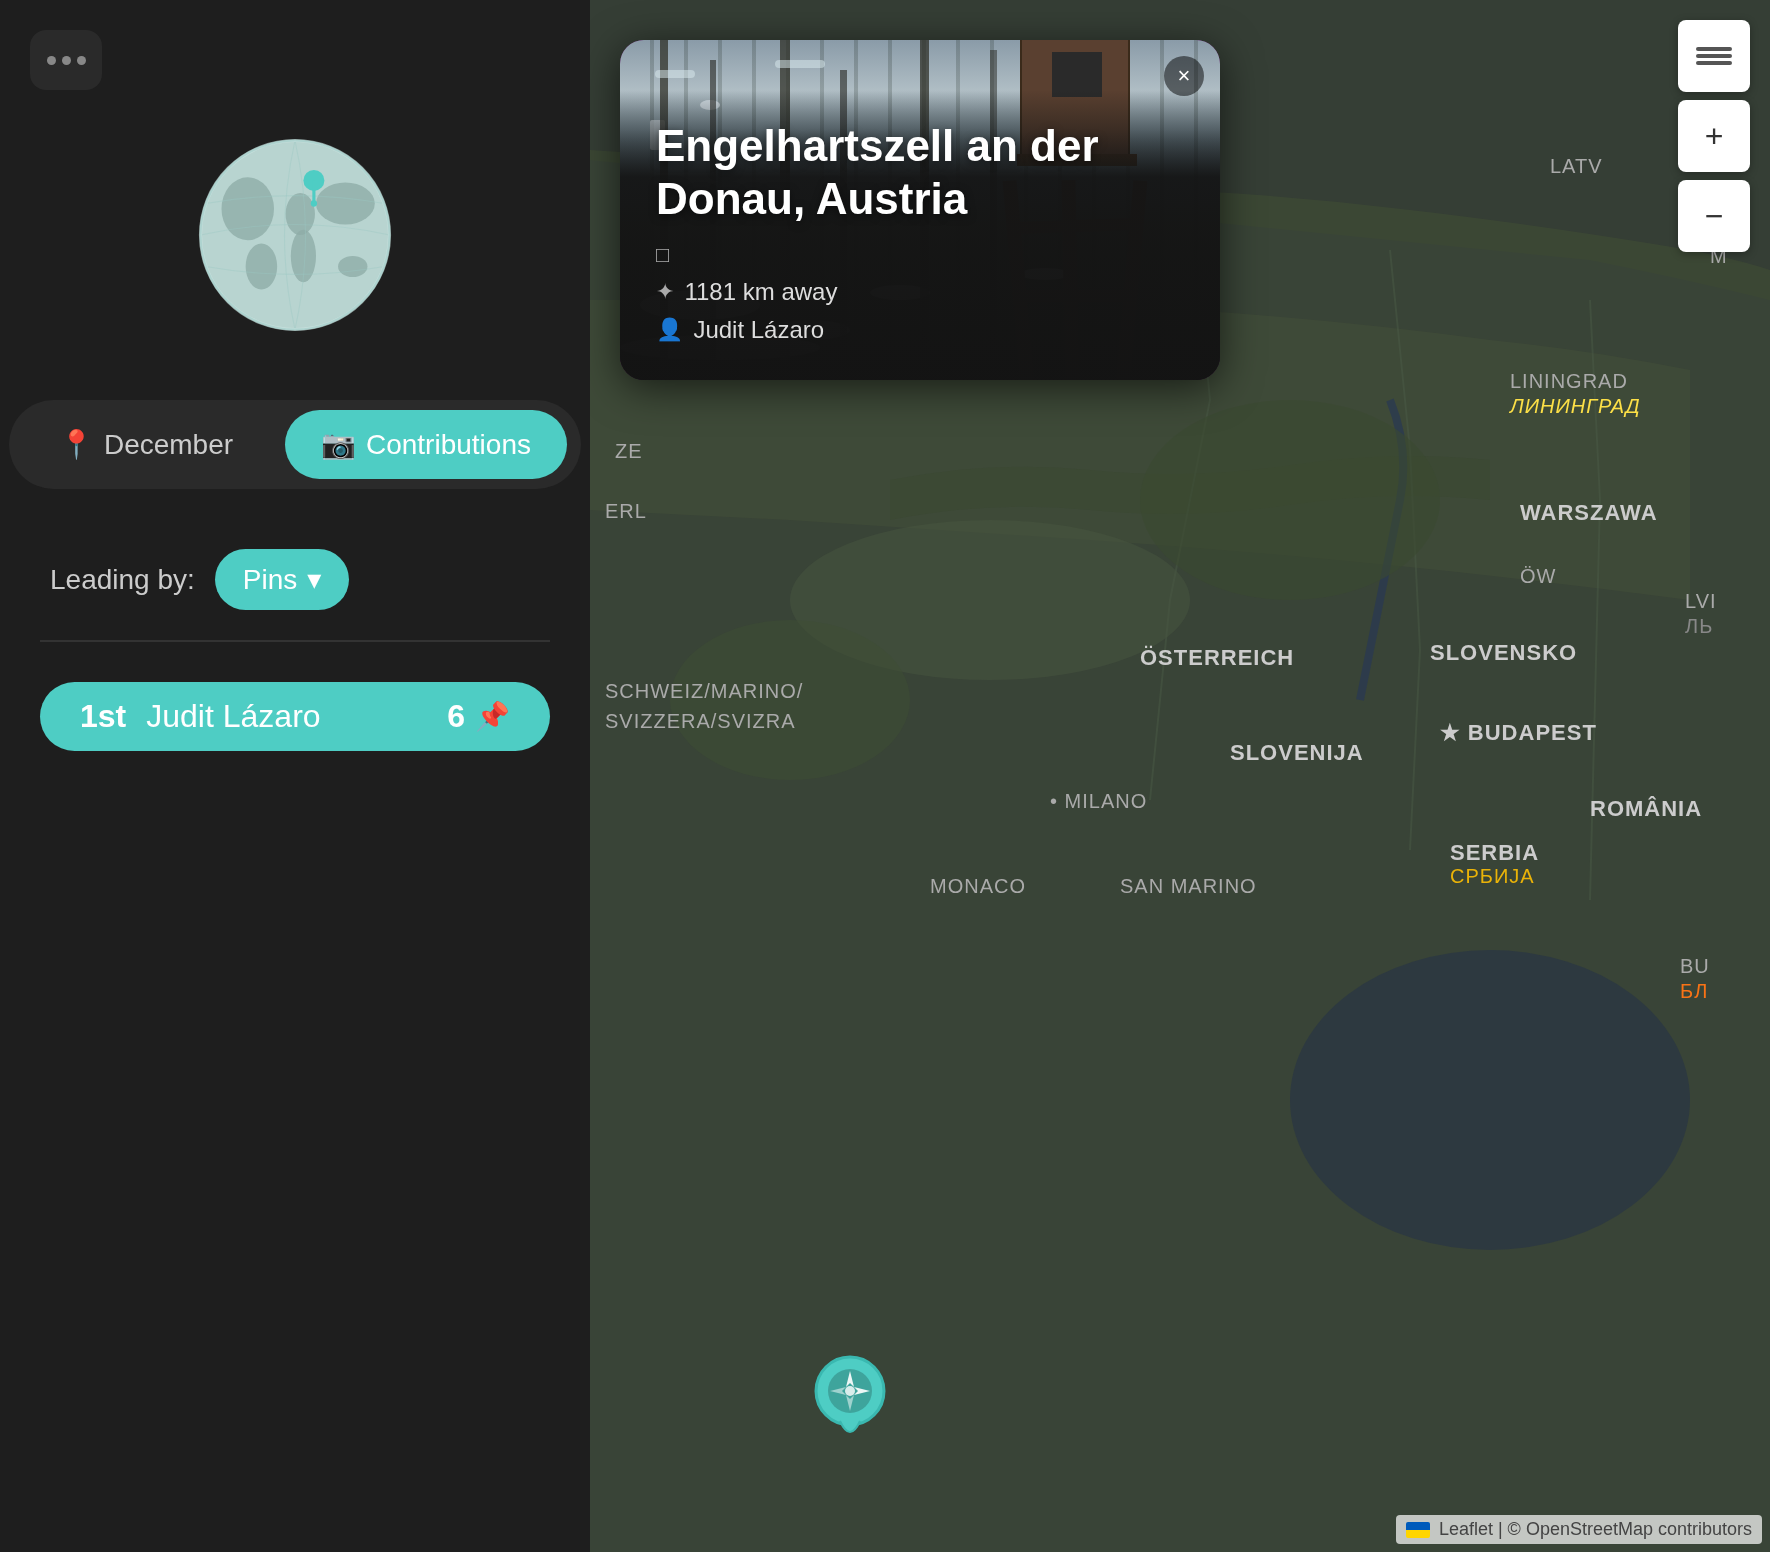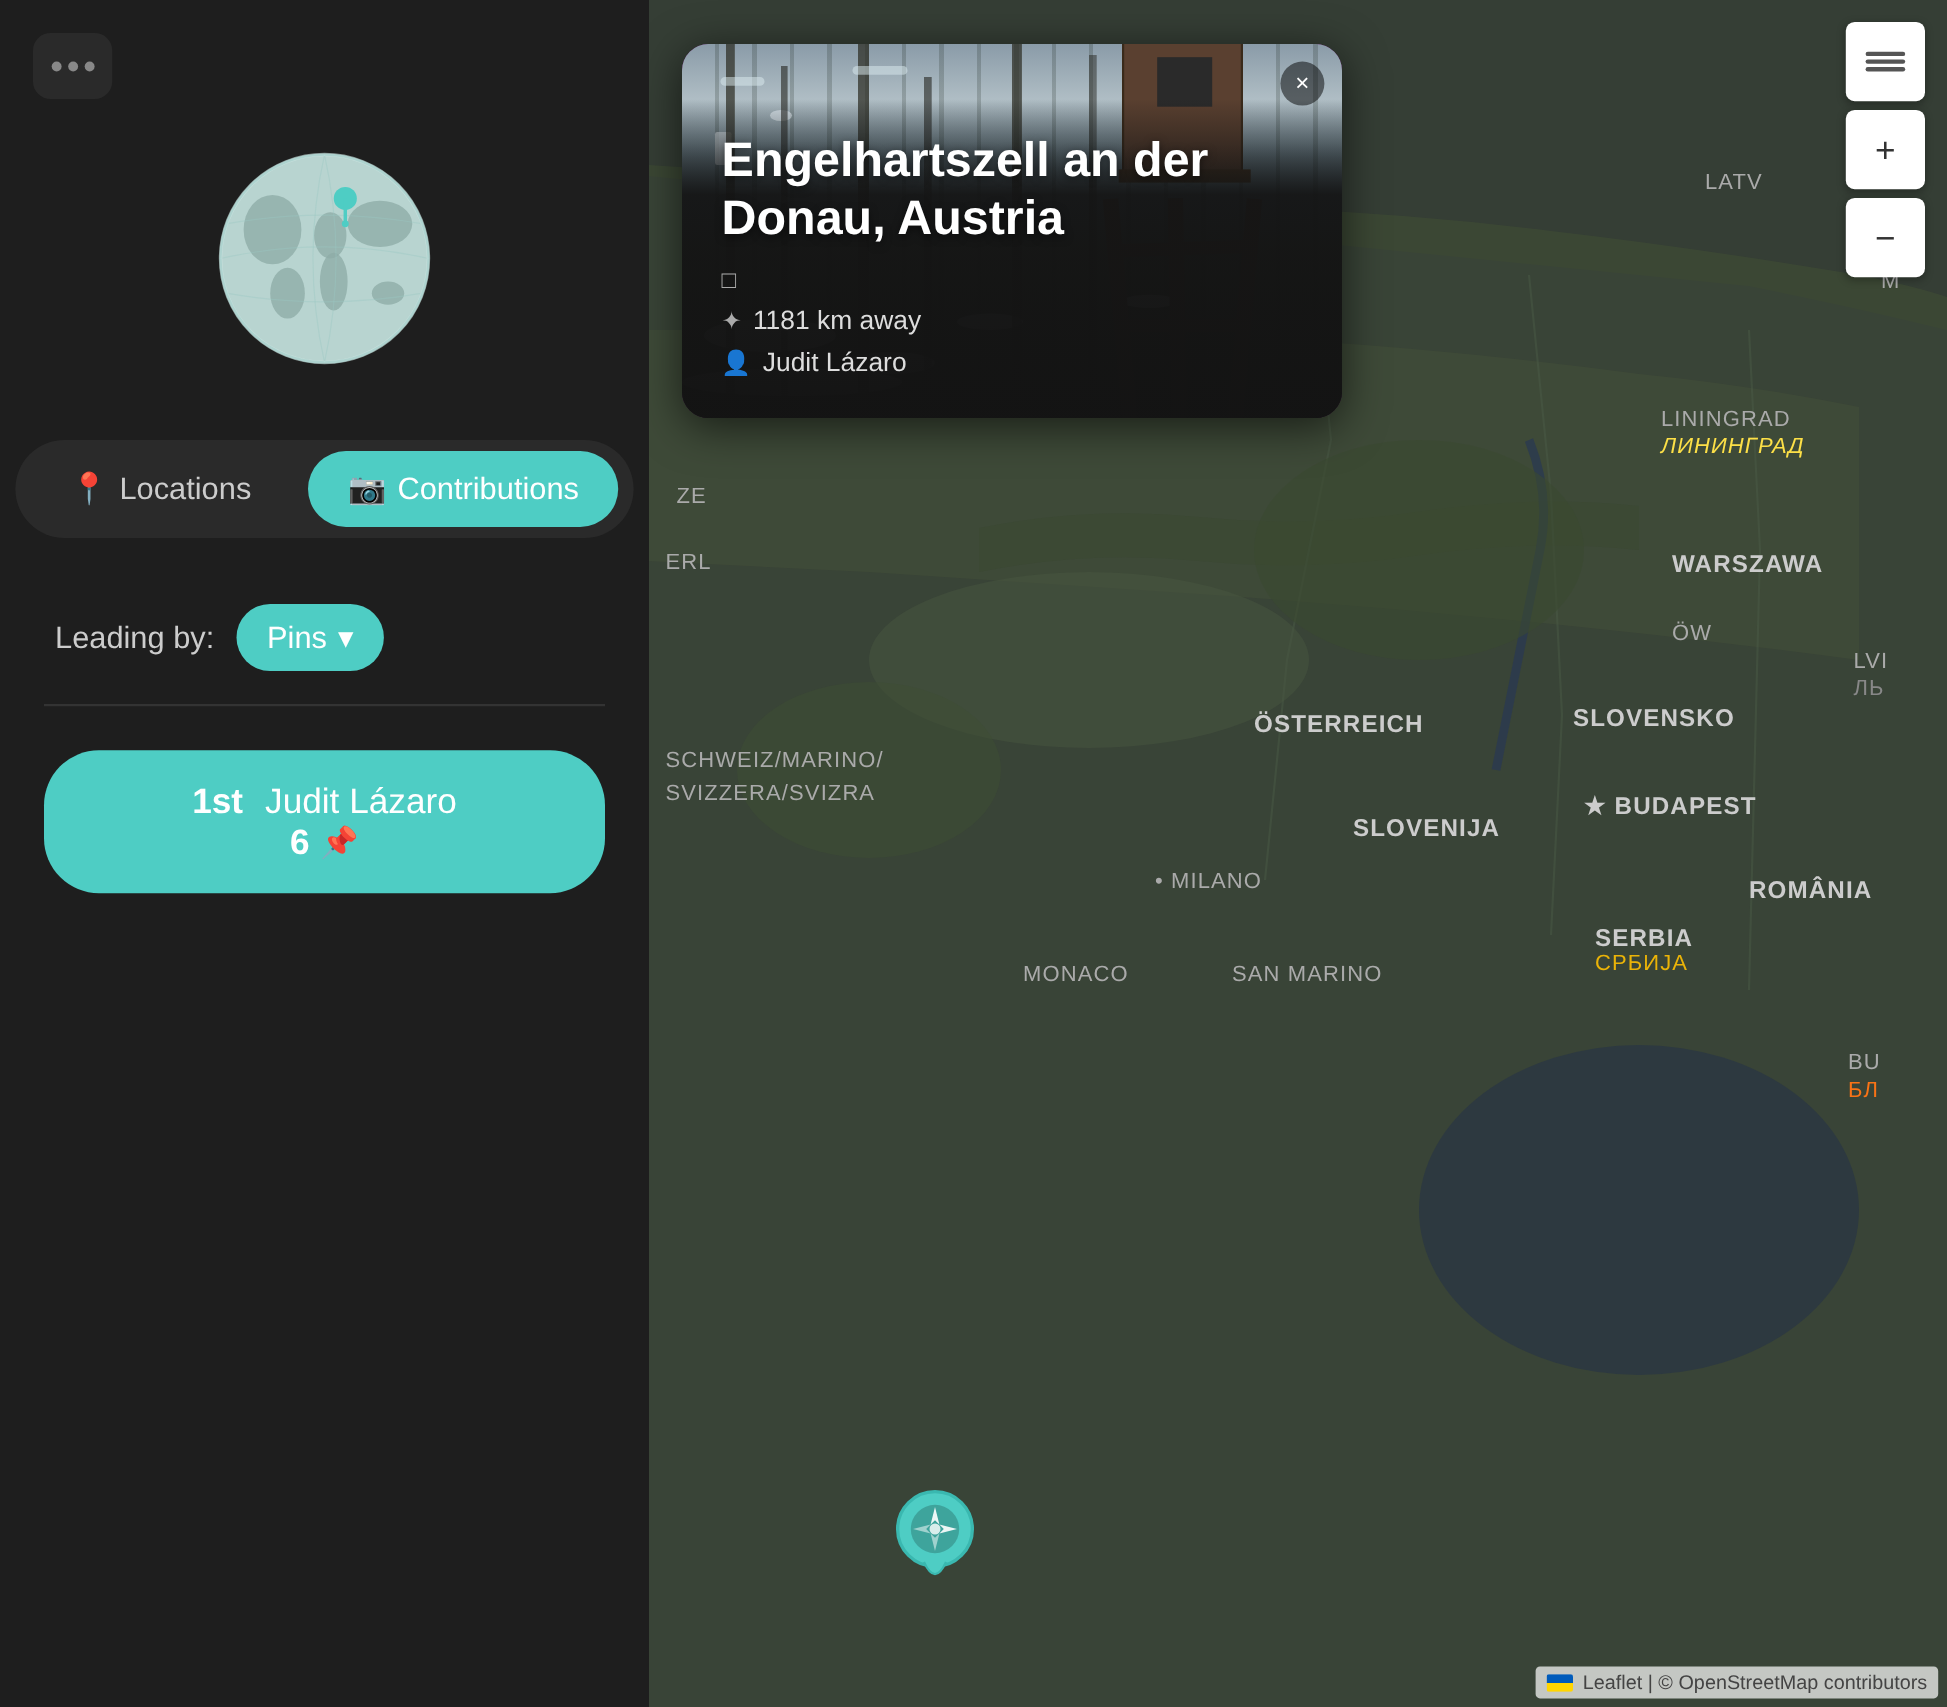--- a/index.html
+++ b/index.html
@@ -126,26 +126,25 @@
       background: #333;
       margin-top: 30px;
     }
 
     
     .leaderboard-entry {
       margin-top: 40px;
       width: 100%;
       background: #4ecdc4;
       border-radius: 50px;
-      padding: 28px 40px;
+      padding: 16px 40px;
       display: flex;
       align-items: center;
       justify-content: space-between;
       cursor: pointer;
-      flex-direction: column;
     }
     .entry-left {
       display: flex;
       align-items: center;
       gap: 20px;
     }
     .rank-label {
       font-size: 32px;
       font-weight: 700;
       color: #fff;
@@ -484,21 +483,21 @@
 
       <circle cx="118" cy="48" r="10" fill="#4ecdc4"></circle>
       <path d="M 118 48 L 118 68" stroke="#4ecdc4" stroke-width="3"></path>
       <circle cx="118" cy="70" r="3" fill="#4ecdc4"></circle>
     </svg>
   </div>
 
   <div class="tab-group">
     <button class="tab-btn inactive">
       <span>📍</span>
-      <span>Locations</span>
+      <span>December</span>
     </button>
     <button class="tab-btn active">
       <span>📷</span>
       <span>Contributions</span>
     </button>
   </div>
 
   <div class="leading-row">
     <span class="leading-label">Leading by:</span>
     <div class="leading-select">

